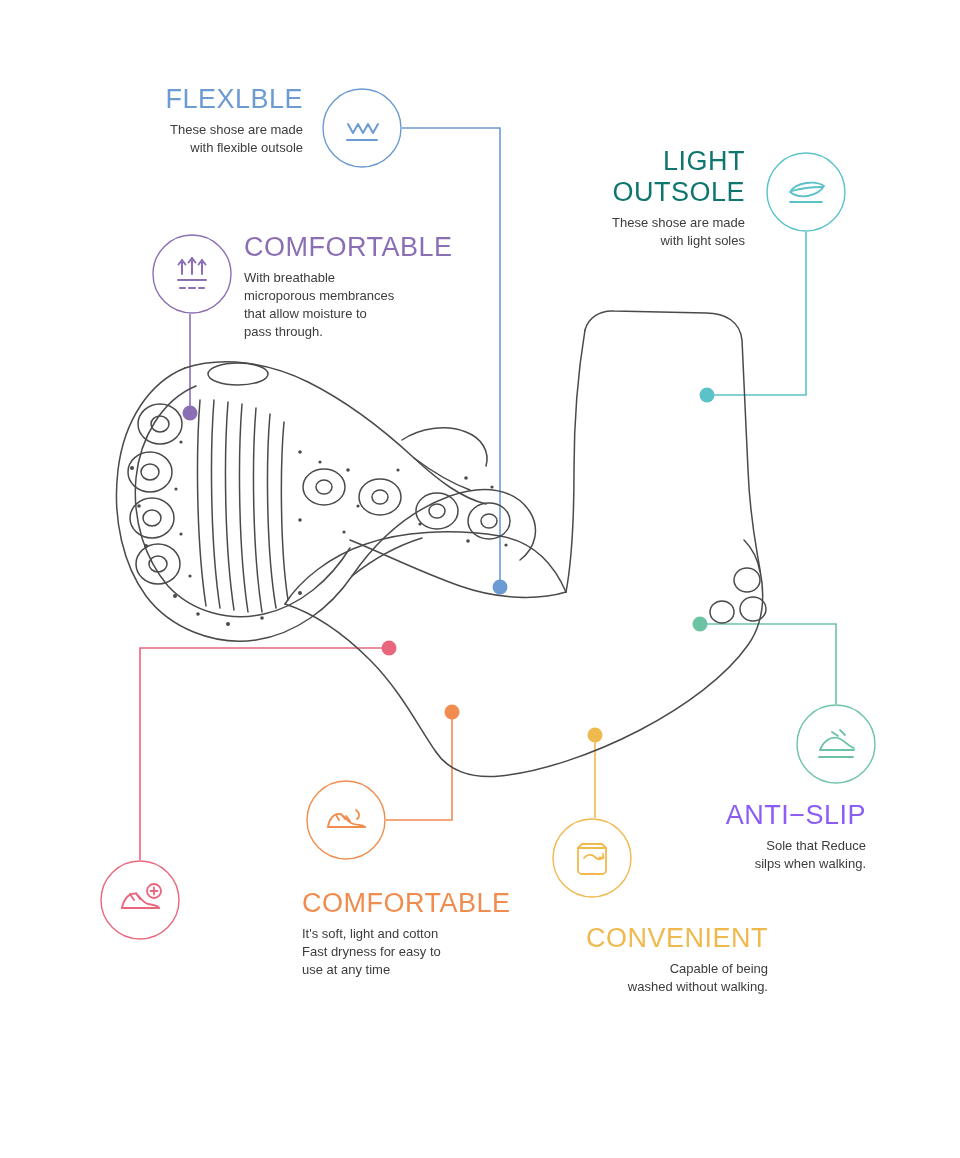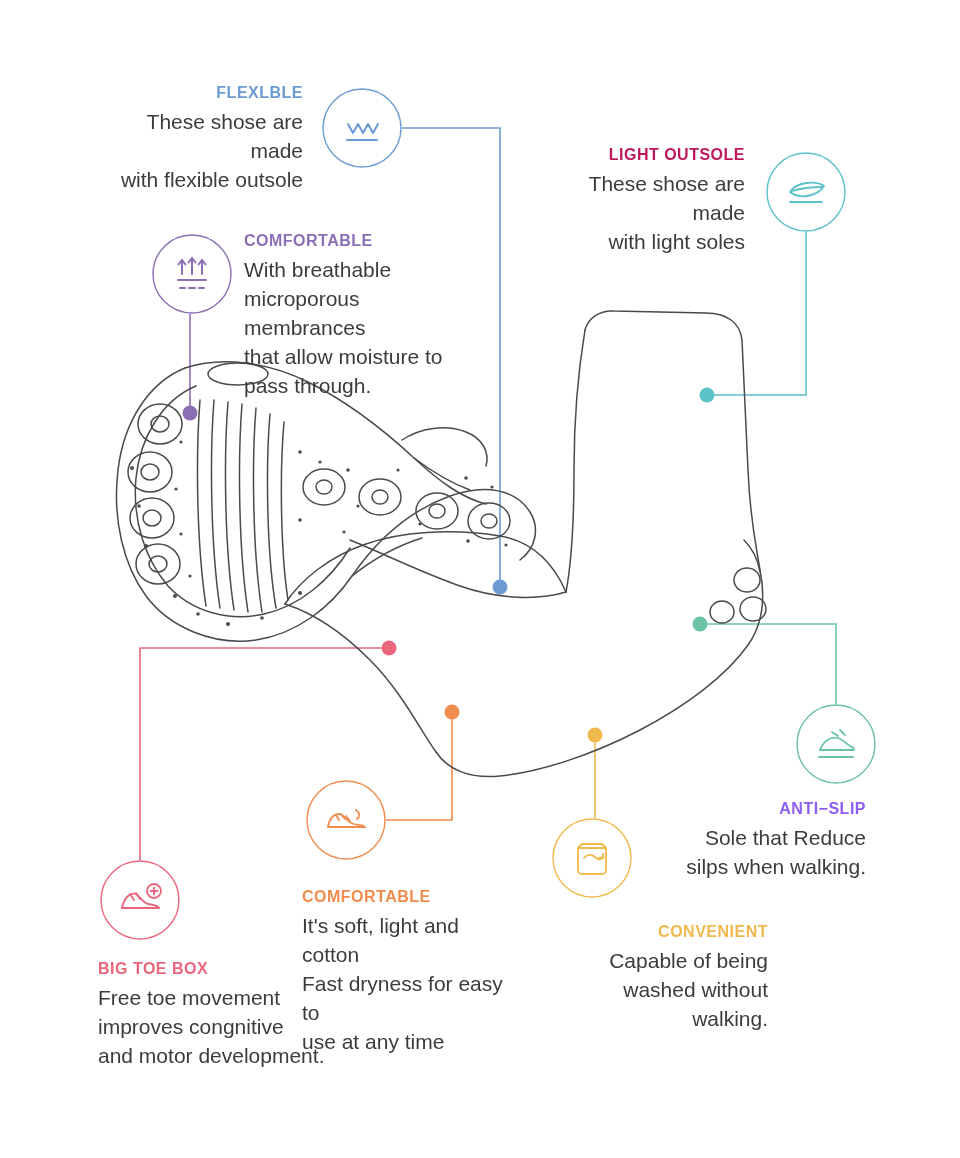--- a/index.html
+++ b/index.html
@@ -22,28 +22,28 @@
     position: absolute;
     left: 0;
     top: 0;
     width: 960px;
     height: 1158px;
   }
   .feature {
     position: absolute;
   }
   .feature .ftitle {
-    font-size: 16px;
+    font-size: 27px;
     letter-spacing: 0.5px;
-    font-weight: bold;
+    font-weight: normal;
     margin: 0 0 6px 0;
     line-height: 1.15;
   }
   .feature .fdesc {
-    font-size: 21px;
+    font-size: 13px;
     color: #3c3c3c;
     line-height: 1.38;
     margin: 0;
   }
   .feature.align-right .ftitle,
   .feature.align-right .fdesc {
     text-align: right;
   }
   .badge {
     position: absolute;
@@ -302,39 +302,33 @@
     </svg>
   </div>
 
   <div class="feature align-right" id="f-flexible">
     <h3 class="ftitle" style="color: rgb(107, 155, 210);">FLEXLBLE</h3>
     <p class="fdesc" style="white-space: pre-line;">These shose are made
 with flexible outsole</p>
   </div>
 
   <div class="feature align-right" id="f-light">
-    <h3 class="ftitle" style="color: #be185d;">LIGHT OUTSOLE</h3>
+    <h3 class="ftitle" style="color: #0f766e;">LIGHT OUTSOLE</h3>
     <p class="fdesc" style="white-space: pre-line;">These shose are made
 with light soles</p>
   </div>
 
   <div class="feature" id="f-breathable">
     <h3 class="ftitle" style="color: rgb(139, 111, 181);">COMFORTABLE</h3>
     <p class="fdesc" style="white-space: pre-line;">With breathable
 microporous membrances
 that allow moisture to
 pass through.</p>
   </div>
 
-  <div class="feature" id="f-bigtoe">
-    <h3 class="ftitle" style="color: rgb(232, 103, 125);">BIG TOE BOX</h3>
-    <p class="fdesc" style="white-space: pre-line;">Free toe movement
-improves congnitive
-and motor development.</p>
-  </div>
 
   <div class="feature" id="f-comfort">
     <h3 class="ftitle" style="color: rgb(239, 140, 78);">COMFORTABLE</h3>
     <p class="fdesc" style="white-space: pre-line;">It's soft, light and cotton
 Fast dryness for easy to
 use at any time</p>
   </div>
 
   <div class="feature" id="f-convenient">
     <h3 class="ftitle" style="color: rgb(240, 185, 78);">CONVENIENT</h3>

